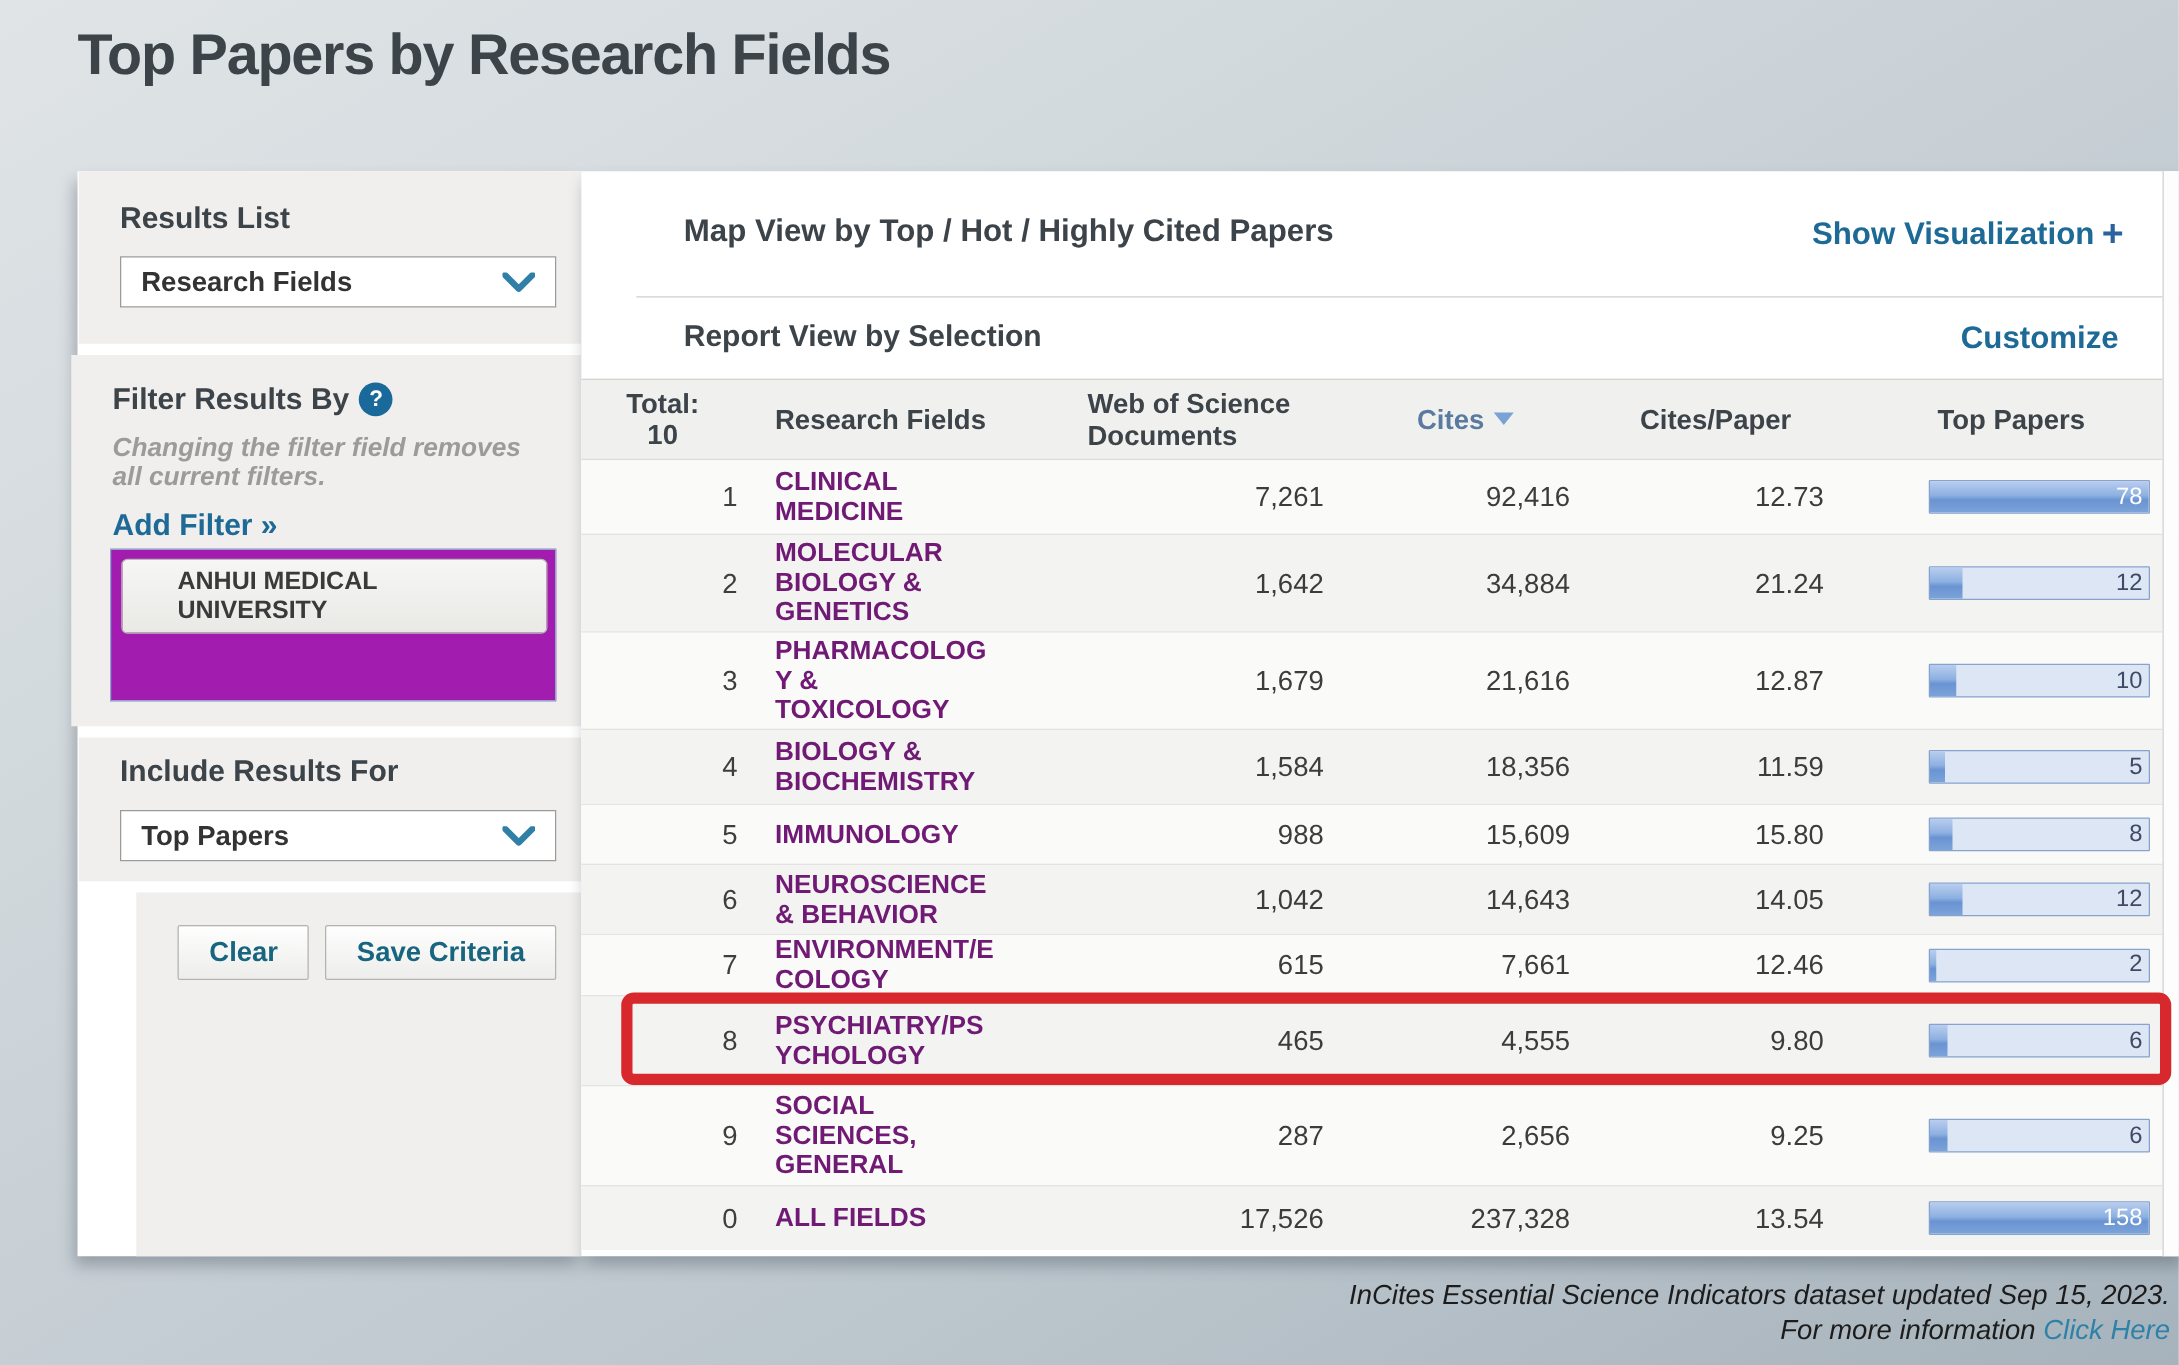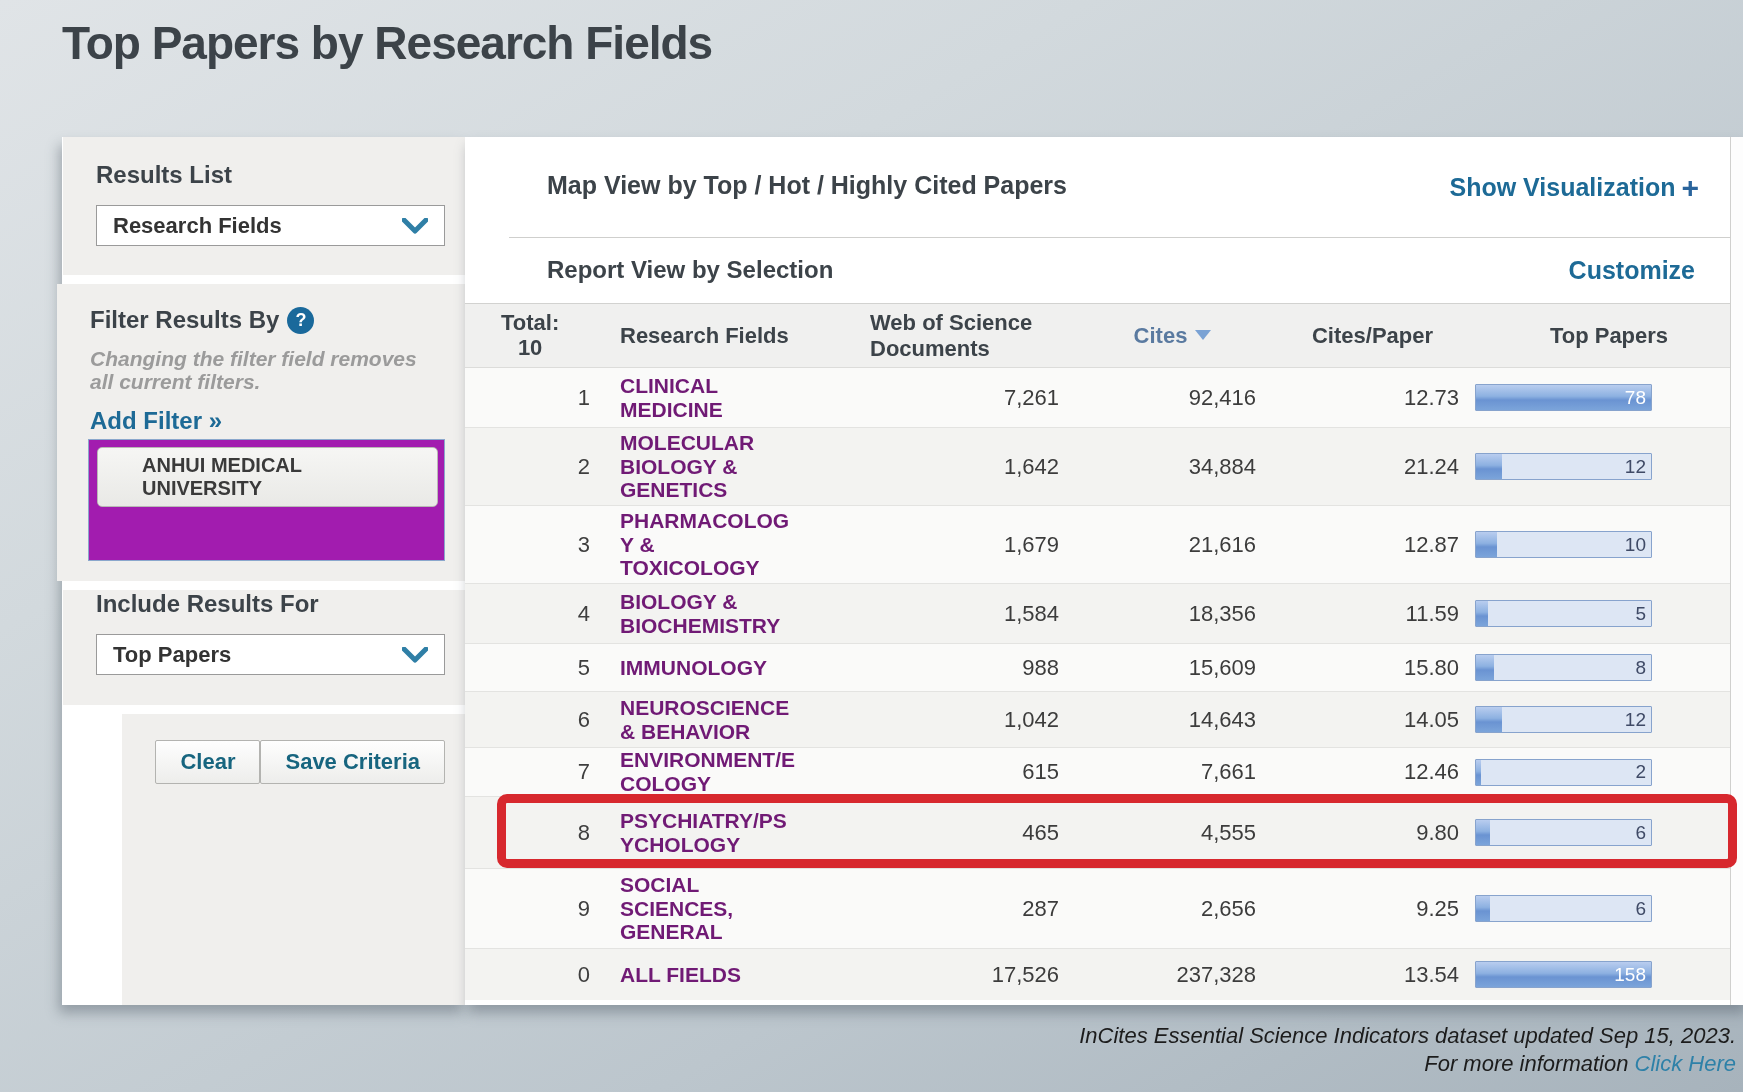--- a/index.html
+++ b/index.html
@@ -17,21 +17,21 @@
   .content { position:absolute; left:62px; top:137px; width:1681px; height:868px; display:flex; }
   .sidebar {
     width:403px; height:868px; background:#ffffff; flex:none;
     box-shadow:-3px 8px 12px rgba(70,80,92,0.40);
     display:flex; flex-direction:column;align-items:flex-end;
   }
   .sb-section { background:#f0efed; padding-left:33px; padding-right:20px; }
   .sb-gap { height:9px; background:#ffffff; flex:none; }
   .sb-s1 { height:138px; padding-top:24px; }
   .sb-s2 { height:297px; padding-top:22px; }
-  .sb-s3 { height:115px; padding-top:0; }
+  .sb-s3 { height:115px; padding-top:14px; }
   .sb-s4 { flex:1; padding-top:26px; }
   .sb-heading { font-size:24px; font-weight:bold; color:#3c4349; }
   .dropdown {
     margin-top:16px; width:349px; height:41px; background:#ffffff;
     border:1px solid #9a9a9a; display:flex; align-items:center;
     padding:0 16px; cursor:pointer;
   }
   .dropdown .dd-value { flex:1; font-size:22px; font-weight:bold; color:#333; }
   .chev { width:26px; height:16px; display:inline-block; }
   .help-icon {
@@ -51,21 +51,21 @@
     margin-top:4px; margin-left:-2px; width:357px; height:122px;
     background:#a21caf; border:1px solid #8ba7cc; overflow:hidden;
   }
   .filter-item {
     margin:7px 6px 0 8px; padding:6px 10px 6px 44px;
     background:linear-gradient(#f6f6f4,#e9e9e6);
     border:1px solid #b9b9b5; border-radius:5px;
     font-size:20px; font-weight:bold; color:#3a3a3a; line-height:1.15;
     cursor:pointer;
   }
-  .btn-row { display:flex; }
+  .btn-row { display:flex; gap:13px; }
   .btn {
     background:linear-gradient(#fefefe,#ededeb); border:1px solid #b3b3b0;
     border-radius:2px; height:44px; padding:0 24px;
     font-family:"Liberation Sans",sans-serif;
     font-size:22px; font-weight:bold; color:#17657f; cursor:pointer;
   }
   
   .main-panel {
     flex:1; background:#ffffff; position:relative;
     box-shadow:3px 8px 12px rgba(70,80,92,0.40);
@@ -104,21 +104,21 @@
   .sort-tri {
     display:inline-block; width:0; height:0; margin-left:8px; vertical-align:3px;
     border-left:8px solid transparent; border-right:8px solid transparent;
     border-top:10px solid #7aa2d4;
   }
   .field-link {
     font-size:21px; font-weight:bold; color:#701a75; text-decoration:none;
     line-height:1.14; cursor:pointer; display:inline-block;
   }
   .bar {
-    position:relative; width:177px; height:27px;
+    position:relative; margin-left:68px; width:177px; height:27px;
     background:#dde6f4; border:1px solid #87a3cd; border-radius:1px; overflow:hidden;text-align:right;
   }
   .bar-fill {
     position:absolute; left:0; top:0; bottom:0;
     background:linear-gradient(180deg,#b9cdef 0%,#8db1e1 45%,#6a93d2 60%,#7ba4da 100%);
   }
   .bar-num {
     position:absolute; right:5px; top:50%; transform:translateY(-50%);
     font-size:19px; color:#3f4a66;
   }

